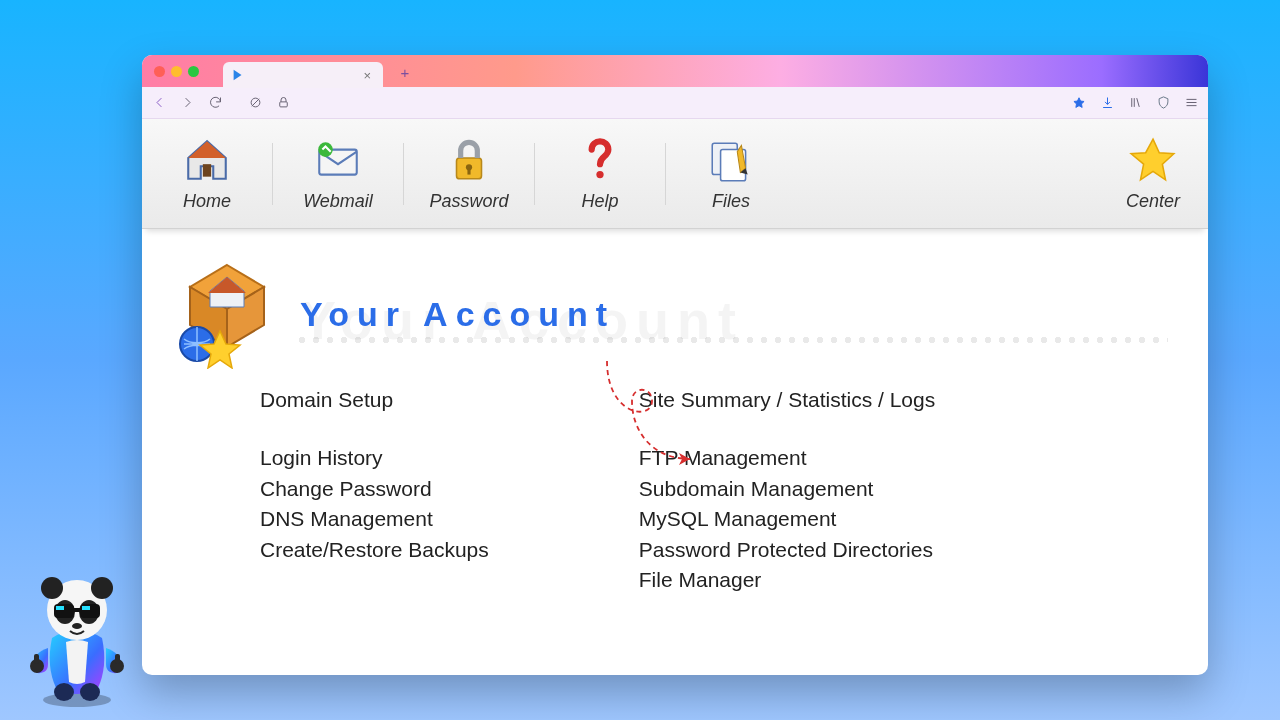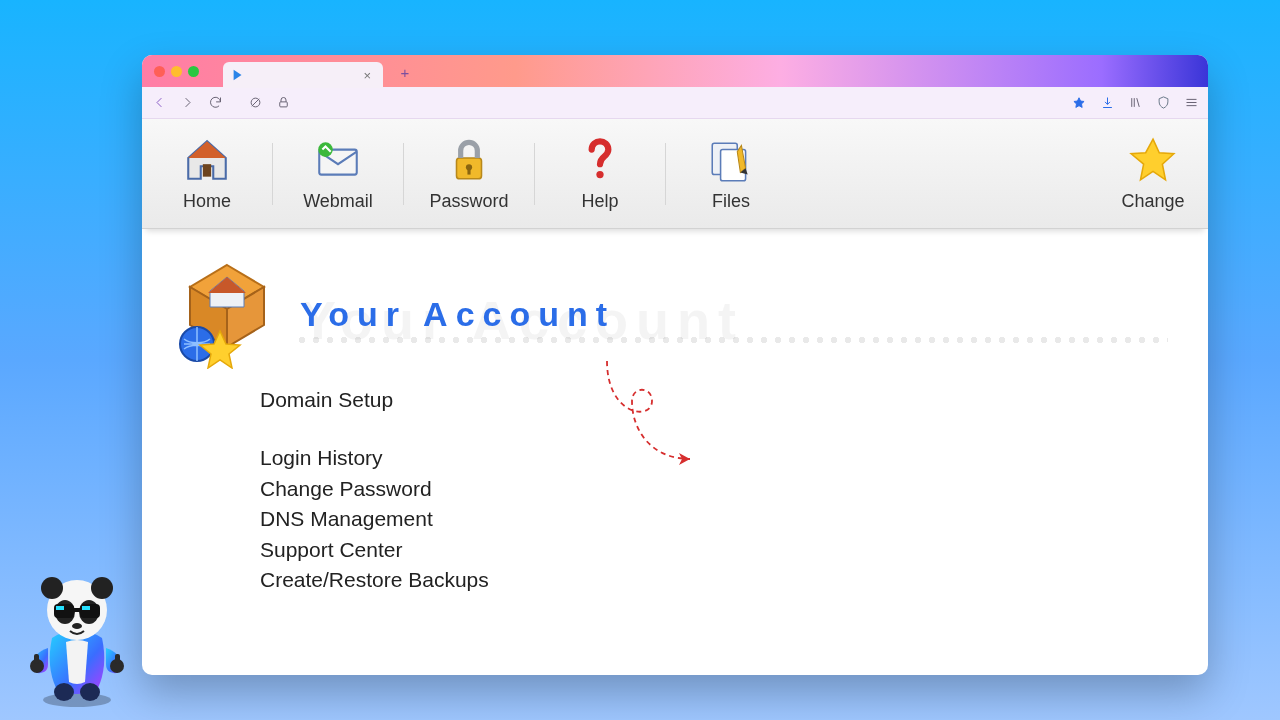--- a/index.html
+++ b/index.html
@@ -22,21 +22,21 @@
 
   
   .toolbar { height:32px; background:#f6eefb; border-bottom:1px solid #e6d8ef; display:flex; align-items:center; padding:0 6px; gap:6px; }
   .tb-btn { width:22px; height:22px; display:flex; align-items:center; justify-content:center; border-radius:4px; color:#6f6b78; }
   .tb-spacer { flex:1; }
   .tb-btn svg { width:15px; height:15px; stroke:#6a6475; stroke-width:1.6; fill:none; }
   .tb-btn.star svg{ fill:#2b6de8; stroke:#2b6de8; width:14px; height:14px; }
   .tb-btn.shield svg{ stroke:#6c7a8a; }
 
   
-  .apptoolbar { height:110px; background:linear-gradient(#f8f8f8,#eaeaea); border-bottom:1px solid #d2d2d2; display:flex; align-items:center; position:relative; box-shadow:0 6px 6px -4px rgba(0,0,0,.15);}
+  .apptoolbar { height:110px; background:linear-gradient(#f8f8f8,#eaeaea); border-bottom:1px solid #d2d2d2; display:flex; align-items:center; position:relative; box-shadow:0 6px 6px -4px rgba(0,0,0,.15);font-style:italic;}
   .apptoolbar .item { width:130px; height:100%; display:flex; flex-direction:column; align-items:center; justify-content:center; gap:6px; }
   .apptoolbar .sep { width:1px; height:62px; background:#d6d6d6; }
   .apptoolbar .label { font-size:18px; color:#333; }
   .apptoolbar .icon { width:50px; height:50px; display:flex; align-items:center; justify-content:center; }
   .apptoolbar .spacer { flex:1; }
 
   
   .page { position:relative; padding:30px 40px 20px 30px; }
   .acc-header { display:flex; align-items:center; gap:18px; margin-bottom:16px; position:relative; }
   .acc-icon { width:110px; height:110px; position:relative; }
@@ -192,21 +192,21 @@
       </span>
       <span class="label">Files</span>
     </div>
     <div class="spacer"></div>
     <div class="item" style="width:110px">
       <span class="icon">
         <svg viewBox="0 0 48 48">
             <path d="M24 4l6 13 14 1-11 10 3 15-12-8-12 8 3-15L3 18l14-1z" fill="#ffcf2d" stroke="#e5a80a" stroke-width="1.5"></path>
           </svg>
       </span>
-      <span class="label">Change</span>
+      <span class="label">Center</span>
     </div>
   </div>
 
   <div class="page">
     <div class="acc-header">
       <div class="acc-icon">
         <svg viewBox="0 0 110 110">
 
           <path d="M55 6 L92 28 L55 50 L18 28 Z" fill="#f1a23a" stroke="#b86f18" stroke-width="2"></path>
           <path d="M18 28 L55 50 L55 88 L18 66 Z" fill="#d98826" stroke="#a5621a" stroke-width="2"></path>
@@ -226,22 +226,30 @@
       <div class="dots"></div>
     </div>
 
     <div class="columns">
       <div class="col">
         <a href="#">Domain Setup</a>
         <div class="gap"></div>
         <a href="#">Login History</a>
         <a href="#">Change Password</a>
         <a href="#">DNS Management</a>
-        <a href="#">Support Center</a>
         <a href="#">Create/Restore Backups</a>
+      </div>
+      <div class="col">
+        <a href="#">Site Summary / Statistics / Logs</a>
+        <div class="gap"></div>
+        <a href="#">FTP Management</a>
+        <a href="#">Subdomain Management</a>
+        <a href="#">MySQL Management</a>
+        <a href="#">Password Protected Directories</a>
+        <a href="#">File Manager</a>
       </div>
     </div>
 
     <svg class="arrow-ov" viewBox="0 0 250 150">
       <path d="M10 0 C 10 55, 55 60, 55 40 C 55 25, 35 25, 35 40 C 35 70, 55 98, 93 98" fill="none" stroke="#d62e2e" stroke-width="1.8" stroke-dasharray="5 4"></path>
       <path d="M93 98 l-11 -6 l3 6 l-3 6 z" fill="#d62e2e"></path>
     </svg>
   </div>
 
 </div>

